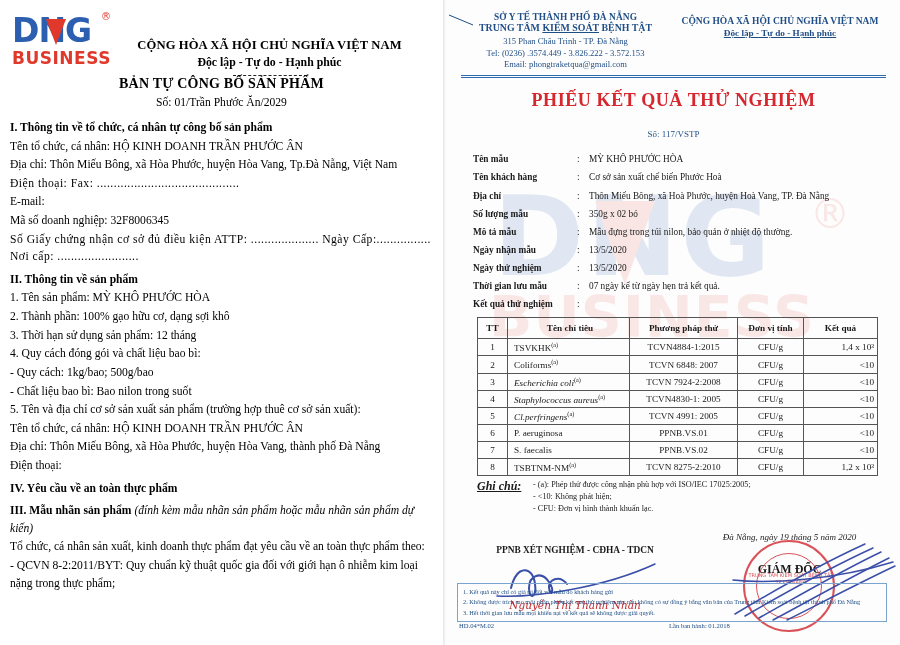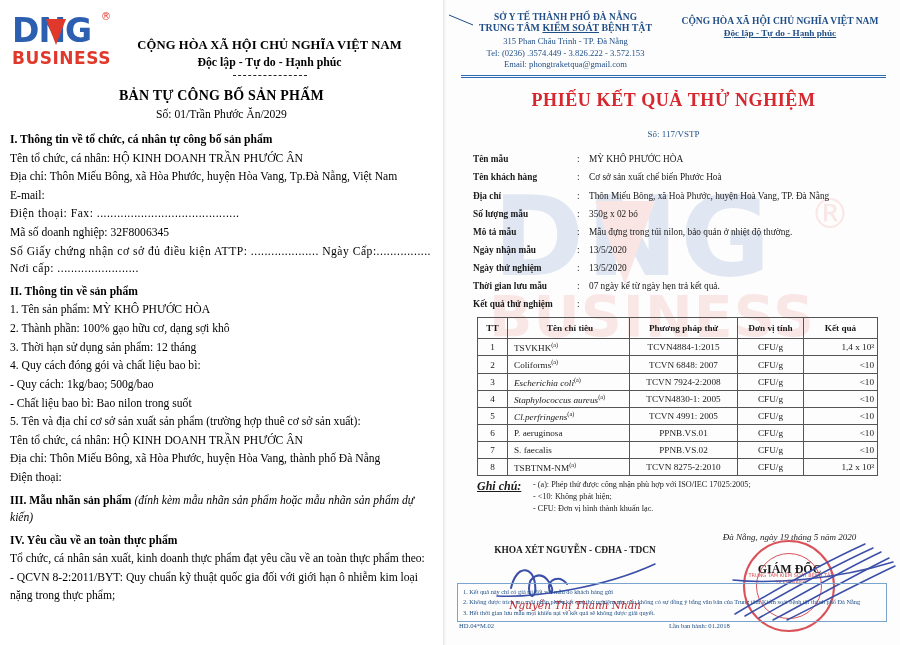--- a/index.html
+++ b/index.html
@@ -39,21 +39,21 @@
     font-family: "DejaVu Sans", sans-serif;
     font-weight: 700; font-size: 17px; letter-spacing: 0.5px;
     color: #e0392b; line-height: 1.1; margin-top: 2px;
   }
 
   .l-head { text-align: center; margin-left: 96px; padding-top: 30px; }
   .l-head .t1 { font-weight: bold; font-size: 12.6px; letter-spacing: .1px; }
   .l-head .t2 { font-weight: bold; font-size: 11.8px; margin-top: 2px; }
   .l-dash { width: 74px; border-top: 1px dashed #222; margin: 5px auto 0 auto; }
 
-  .l-title { text-align: center; font-weight: bold; font-size: 14px; margin-top: 12px; letter-spacing: .2px; }
+  .l-title { text-align: center; font-weight: bold; font-size: 14px; letter-spacing: .2px; }
   .l-sub { text-align: center; font-size: 11.6px; margin-top: 4px; }
 
   .l-body { margin-top: 10px; font-size: 11.6px; line-height: 1.52; }
   .l-body .sec { font-weight: bold; margin-top: 5px; }
   .l-body .ln { margin-top: 1px; }
   .l-body .ital { font-style: italic; }
   .dots { letter-spacing: .5px; }
 
   
   #doc-right {
@@ -169,41 +169,41 @@
       <div class="l-dash"></div>
     </div>
 
     <div class="l-title">BẢN TỰ CÔNG BỐ SẢN PHẨM</div>
     <div class="l-sub">Số: 01/Trần Phước Ăn/2029</div>
 
     <div class="l-body">
       <div class="sec">I. Thông tin về tổ chức, cá nhân tự công bố sản phẩm</div>
       <div class="ln">Tên tổ chức, cá nhân: HỘ KINH DOANH TRẦN PHƯỚC ÂN</div>
       <div class="ln">Địa chỉ: Thôn Miếu Bông, xã Hòa Phước, huyện Hòa Vang, Tp.Đà Nẵng, Việt Nam</div>
+      <div class="ln dots">Điện thoại:                Fax: ..........................................</div>
       <div class="ln">E-mail:</div>
-      <div class="ln dots">Điện thoại:                Fax: ..........................................</div>
       <div class="ln">Mã số doanh nghiệp: 32F8006345</div>
       <div class="ln dots">Số Giấy chứng nhận cơ sở đủ điều kiện ATTP: .................... Ngày Cấp:................</div>
       <div class="dots">Nơi cấp: ........................</div>
 
       <div class="sec">II. Thông tin về sản phẩm</div>
       <div class="ln">1. Tên sản phẩm: MỲ KHÔ PHƯỚC HÒA</div>
       <div class="ln">2. Thành phần: 100% gạo hữu cơ, dạng sợi khô</div>
       <div class="ln">3. Thời hạn sử dụng sản phẩm: 12 tháng</div>
       <div class="ln">4. Quy cách đóng gói và chất liệu bao bì:</div>
       <div class="ln">- Quy cách: 1kg/bao; 500g/bao</div>
       <div class="ln">- Chất liệu bao bì: Bao nilon trong suốt</div>
       <div class="ln">5. Tên và địa chỉ cơ sở sản xuất sản phẩm (trường hợp thuê cơ sở sản xuất):</div>
       <div class="ln">Tên tổ chức, cá nhân: HỘ KINH DOANH TRẦN PHƯỚC ÂN</div>
       <div class="ln">Địa chỉ: Thôn Miếu Bông, xã Hòa Phước, huyện Hòa Vang, thành phố Đà Nẵng</div>
       <div class="ln">Điện thoại:</div>
 
+      <div class="sec">IV. Yêu cầu về an toàn thực phẩm</div>
+
       <div class="sec"><span>III. Mẫu nhãn sản phẩm</span> <span class="ital" style="font-weight:normal">(đính kèm mẫu nhãn sản phẩm hoặc mẫu nhãn sản phẩm dự kiến)</span></div>
-
-      <div class="sec">IV. Yêu cầu về an toàn thực phẩm</div>
       <div class="ln">Tổ chức, cá nhân sản xuất, kinh doanh thực phẩm đạt yêu cầu về an toàn thực phẩm theo:</div>
       <div class="ln">- QCVN 8-2:2011/BYT: Quy chuẩn kỹ thuật quốc gia đối với giới hạn ô nhiễm kim loại nặng trong thực phẩm;</div>
 
     </div>
   </div>
 
   <div id="doc-right">
     <div class="edge-l"></div>
 
     <div class="wm">
@@ -361,21 +361,21 @@
         <div class="notes-lab">Ghi chú:</div>
         <div class="notes-body">
           <div>- (a): Phép thử được công nhận phù hợp với ISO/IEC 17025:2005;</div>
           <div>- &lt;10: Không phát hiện;</div>
           <div>- CFU: Đơn vị hình thành khuẩn lạc.</div>
         </div>
       </div>
 
       <div class="sig">
         <div class="sig-l">
-          <div class="sig-dept">KHOA XÉT NGUYỄN - CĐHA - TDCN</div>
+          <div class="sig-dept">PPNB XÉT NGHIỆM - CĐHA - TDCN</div>
           <svg width="170" height="48" viewBox="0 0 170 48" style="position:absolute;left:34px;top:26px">
             <path d="M18 30 C24 6, 40 8, 42 26 C44 40, 36 42, 36 30 C36 18, 48 12, 56 24 C62 33, 58 40, 56 30 C55 22, 66 16, 74 26" stroke="#3b4fa8" stroke-width="2" fill="none" stroke-linecap="round"></path>
             <path d="M4 38 C40 40, 110 30, 162 6" stroke="#3b4fa8" stroke-width="1.6" fill="none" stroke-linecap="round"></path>
           </svg>
           <div class="sig-name1">Nguyễn Thị Thanh Nhàn</div>
         </div>
         <div class="sig-r">
           <div class="sig-date">Đà Nẵng, ngày 19 tháng 5 năm 2020</div>
           <div class="sig-role">GIÁM ĐỐC</div>
 

